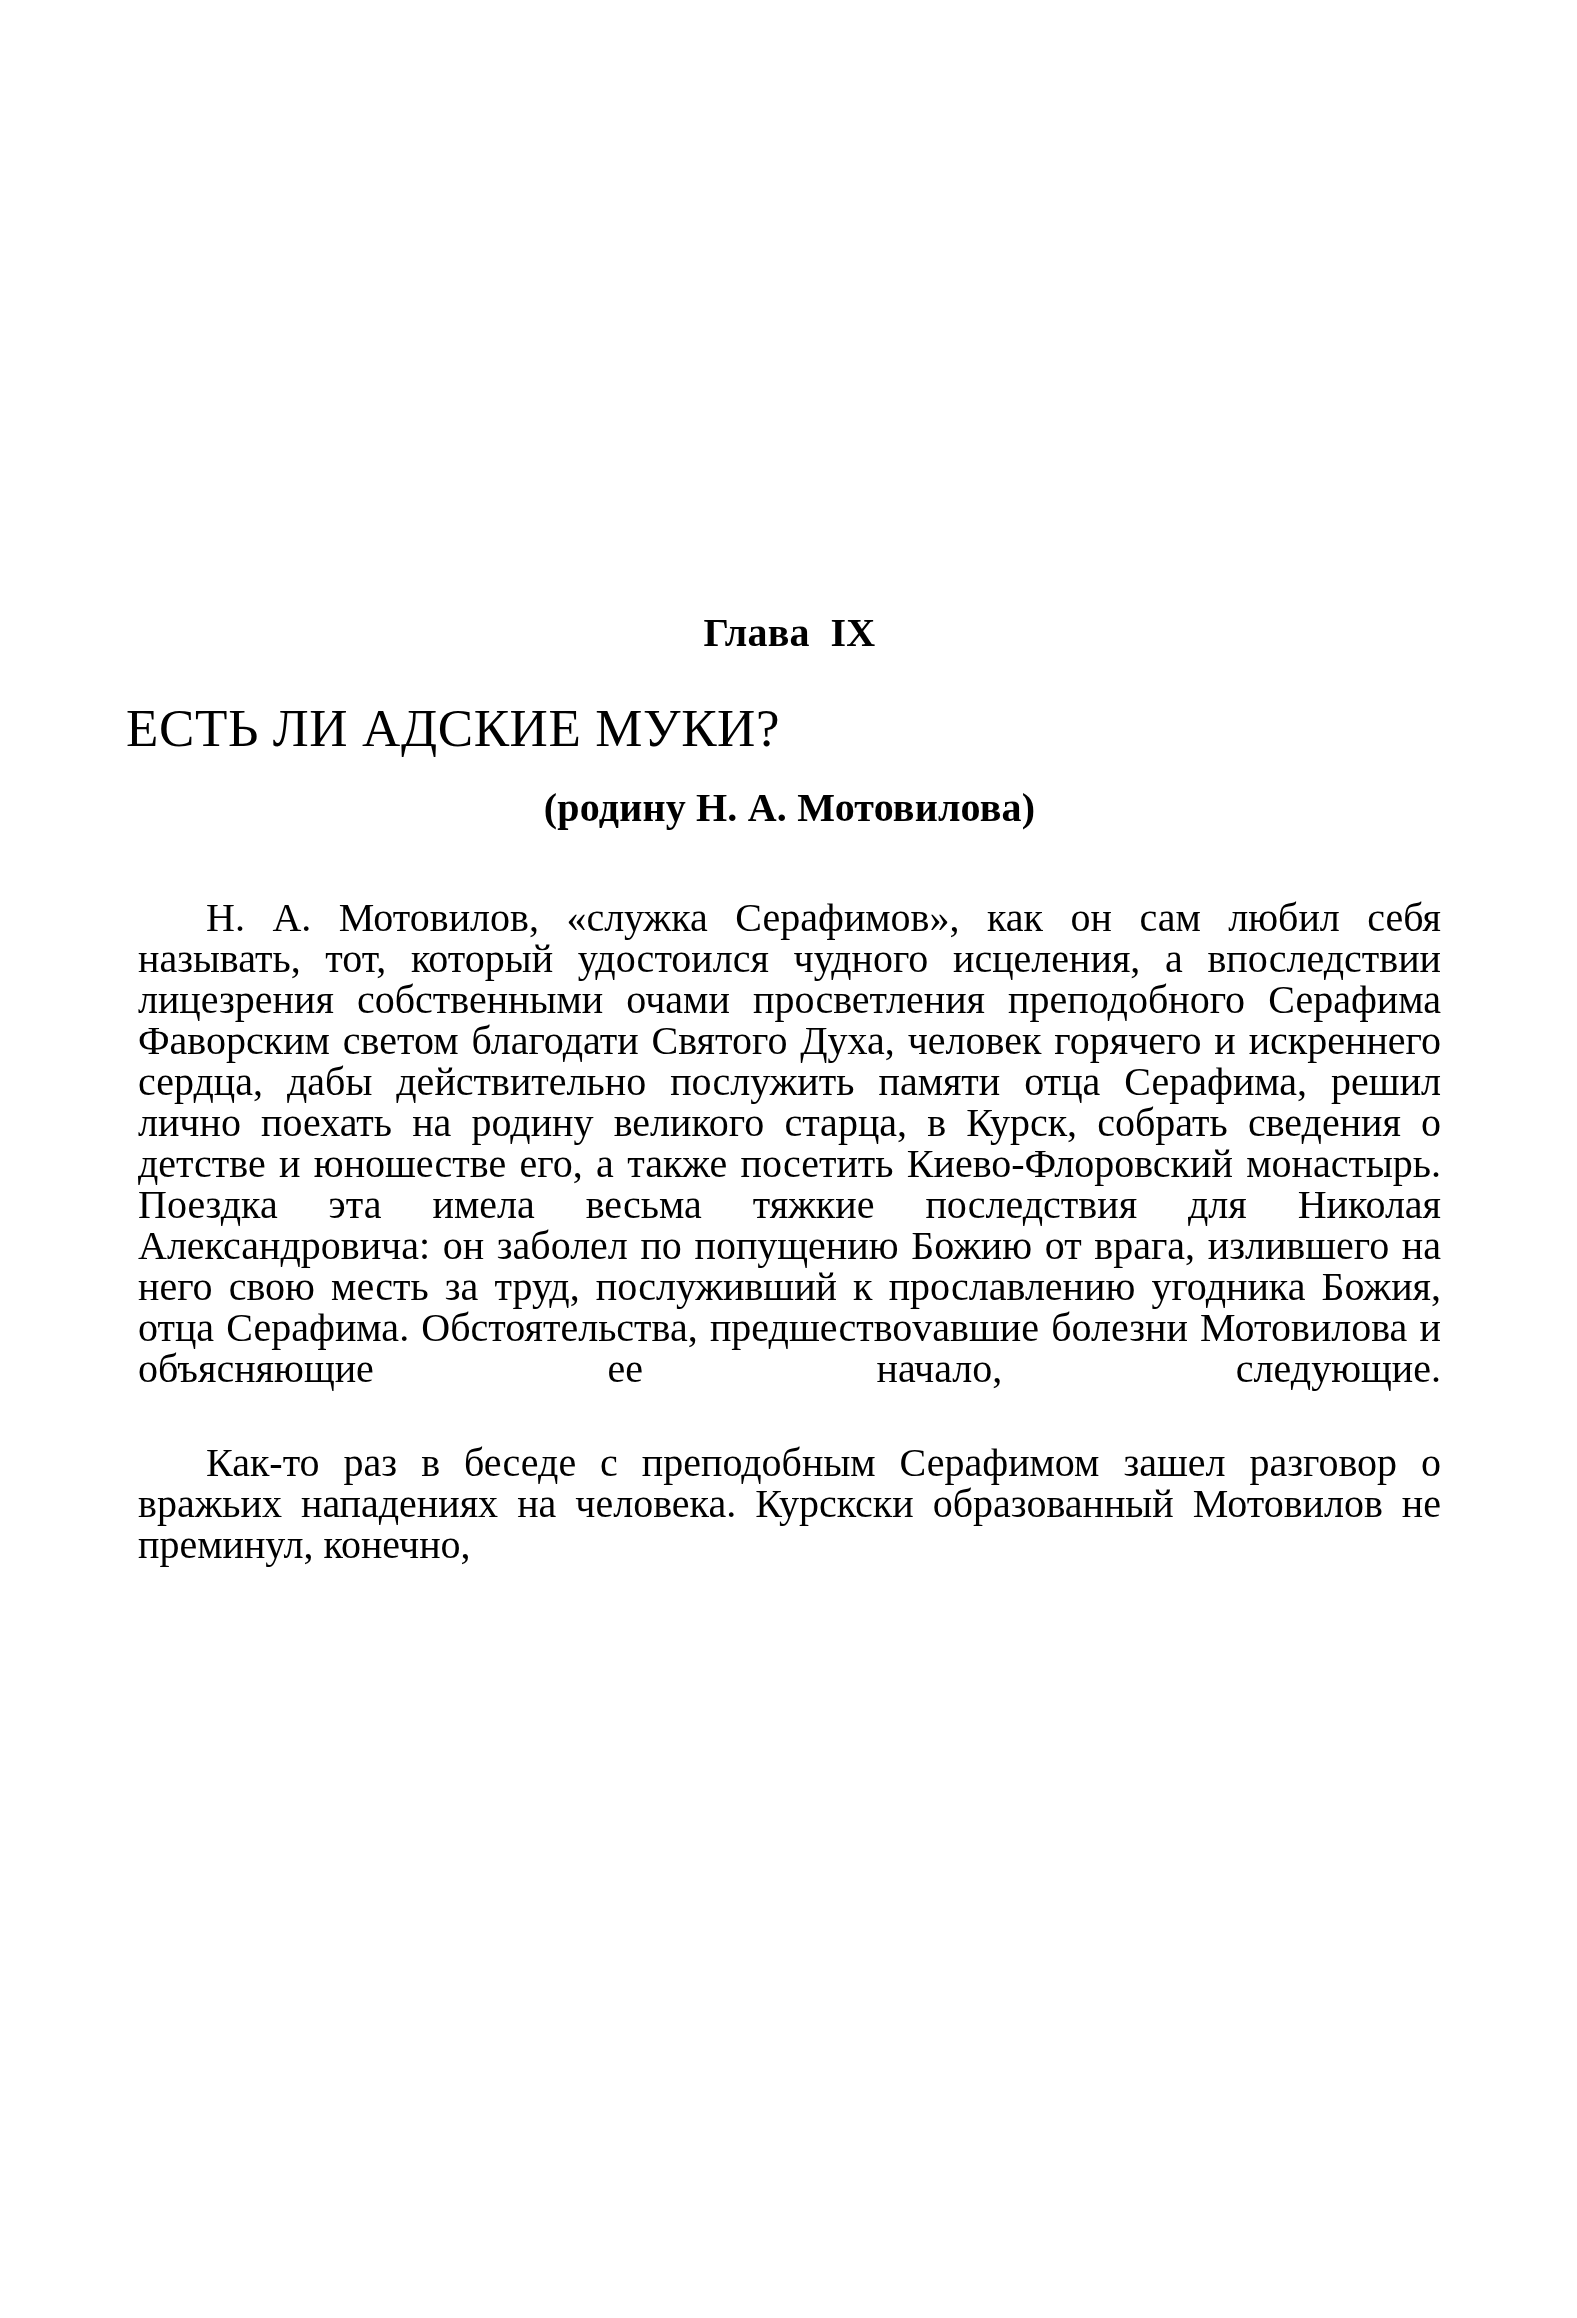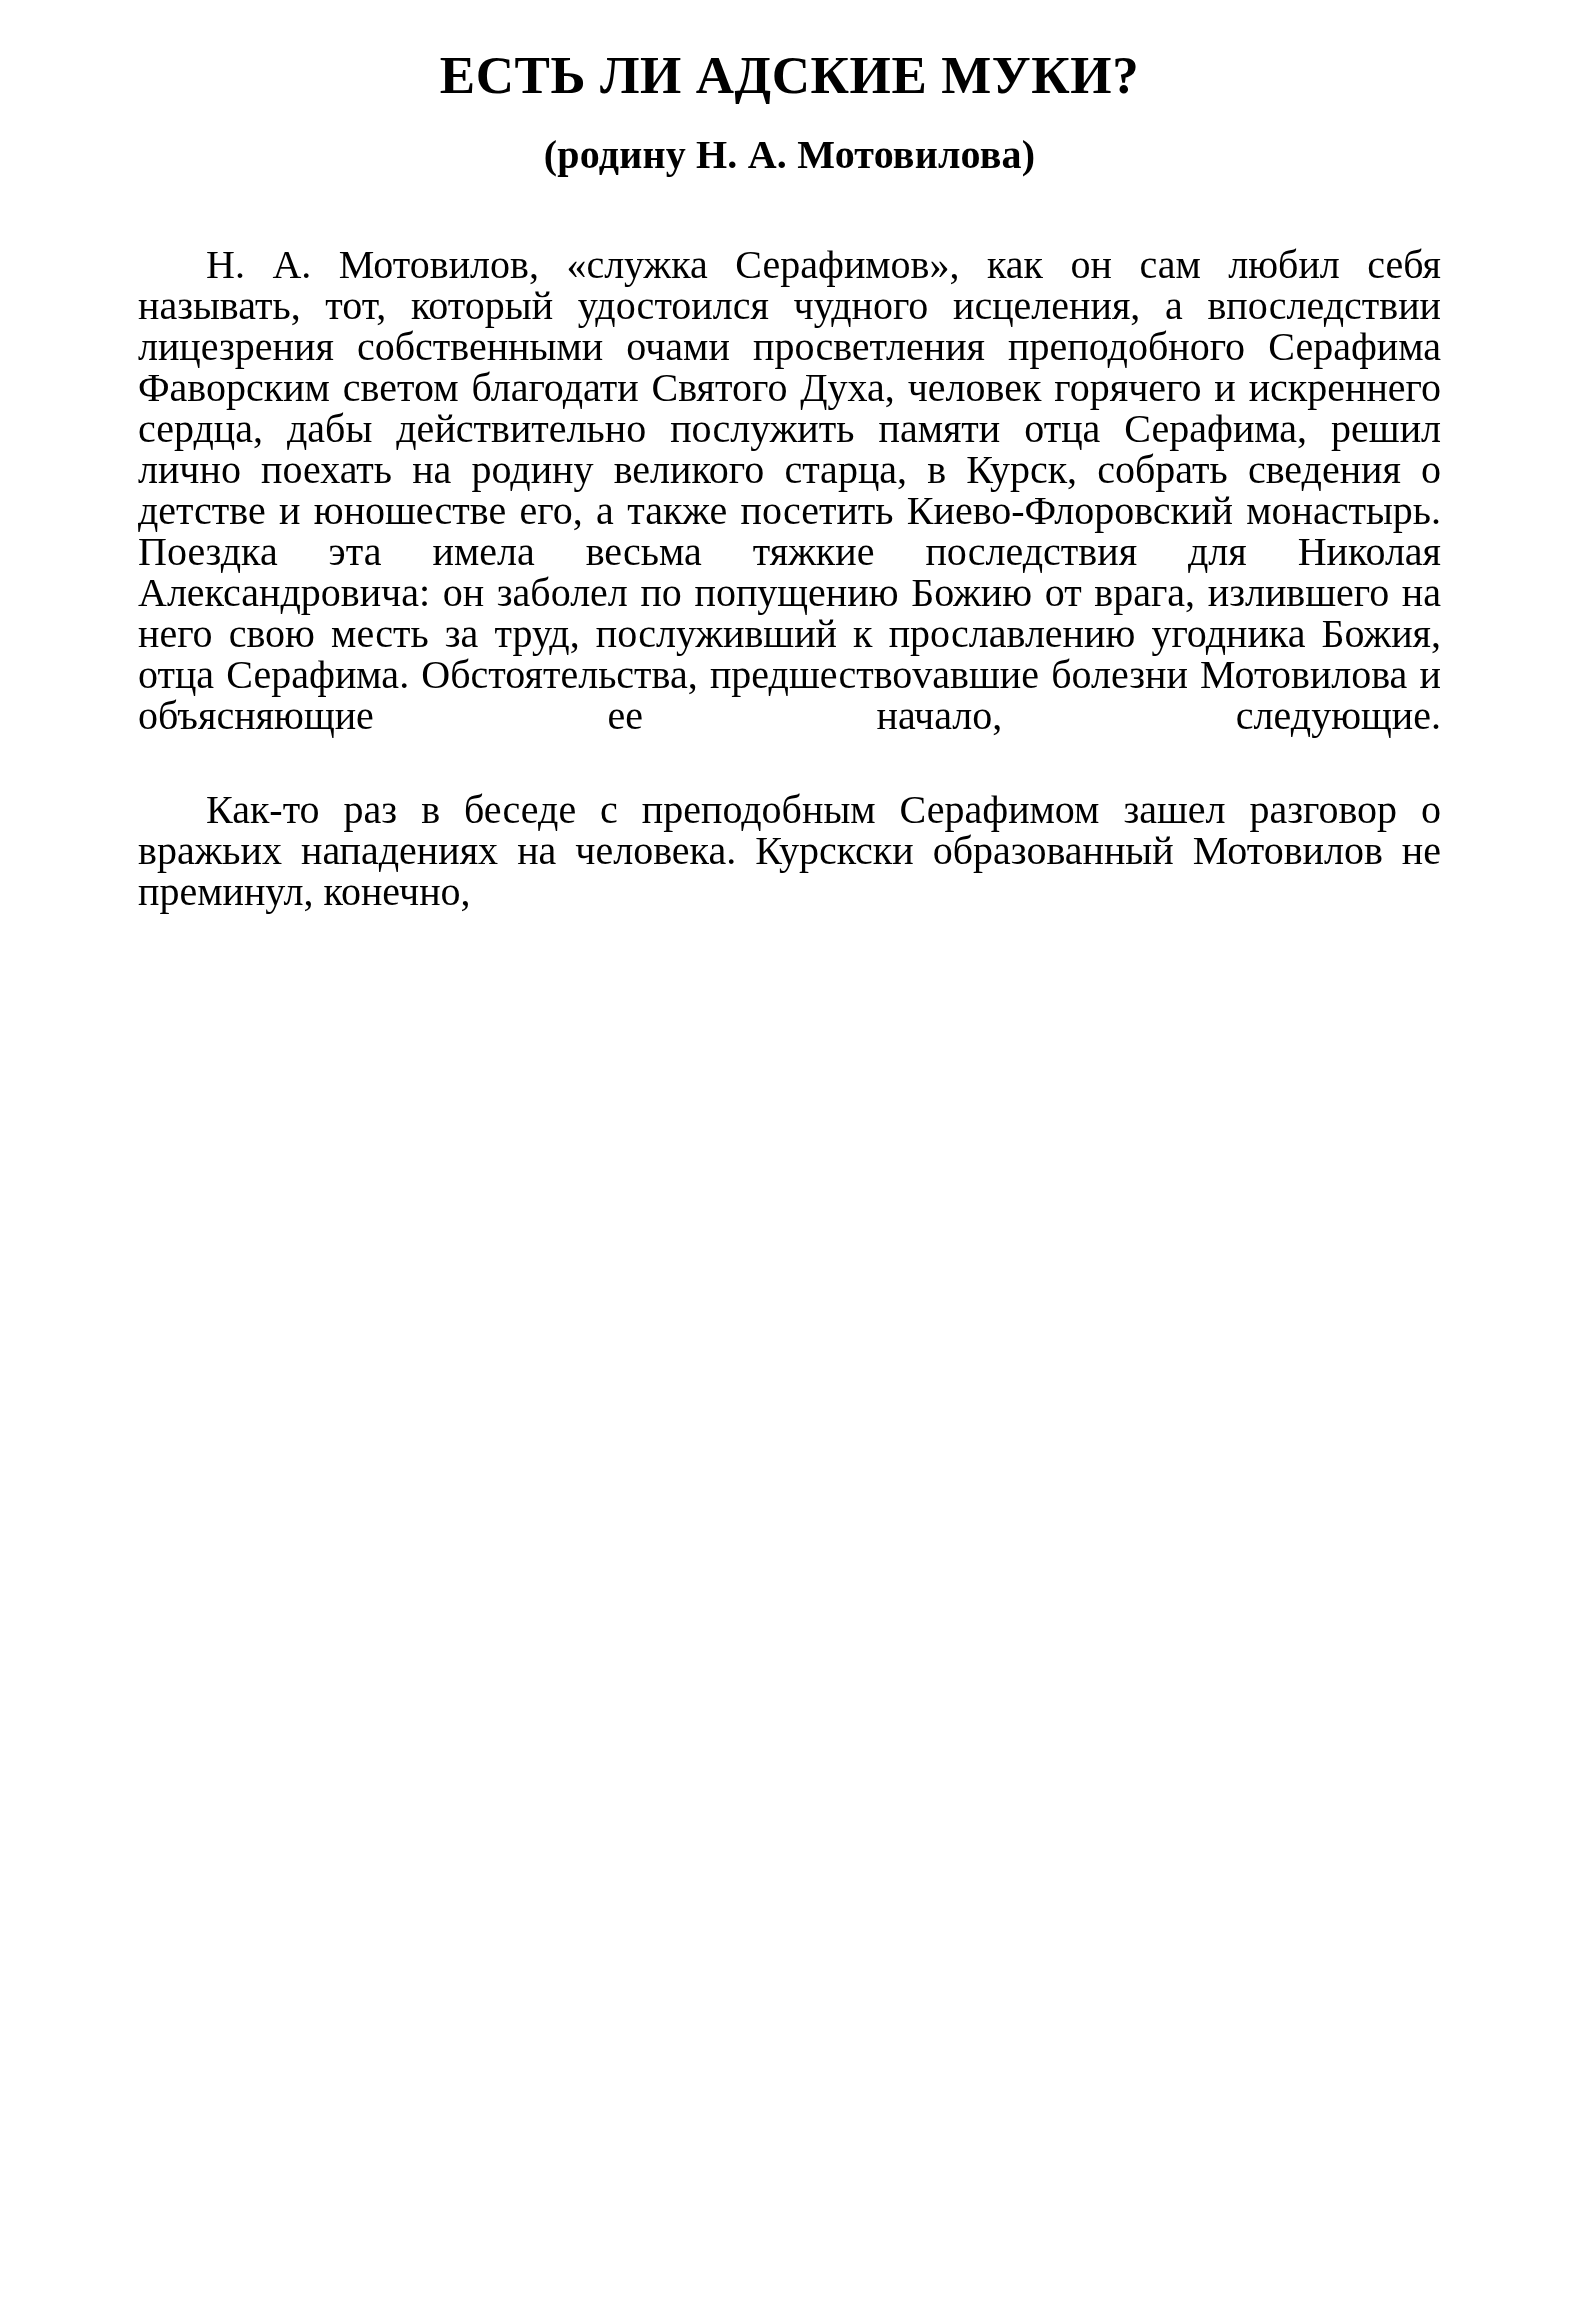--- a/index.html
+++ b/index.html
@@ -39,23 +39,23 @@
     font-size: 40px;
     font-weight: bold;
     letter-spacing: 0.3px;
     line-height: 1.0;
     white-space: pre;
   }
 
   .chapter-title {
     margin: 0;
     padding-top: 49px;
-    text-align: center;
+    text-align: left;
     font-size: 53px;
-    font-weight: bold;
+    font-weight: normal;
     letter-spacing: 0.6px;
     line-height: 1.0;
   }
 
   .chapter-subtitle {
     margin: 0;
     padding-top: 33px;
     text-align: center;
     font-size: 40px;
     font-weight: bold;
@@ -92,20 +92,21 @@
   .para.no-stretch::after {
     content: none;
   }
 </style>
 </head>
 <body>
 
 <div class="page">
   <div class="content">
 
+    <h2 class="chapter-label">Глава  IX</h2>
 
     <h1 class="chapter-title">ЕСТЬ ЛИ АДСКИЕ МУКИ?</h1>
 
     <h3 class="chapter-subtitle">(родину Н. А. Мотовилова)</h3>
 
     <div class="body-block">
       <p class="para">Н. А. Мотовилов, «служка Серафимов», как он сам любил себя называть, тот, который удостоился чудного исцеления, а впоследствии лицезрения собственными очами просветления преподобного Серафима Фавор­ским светом благодати Святого Духа, человек горячего и искреннего сердца, дабы действительно послужить памяти отца Серафима, решил лично поехать на родину великого старца, в Курск, собрать сведения о детстве и юношестве его, а также посетить Киево-Флоровский монастырь. Поездка эта имела весьма тяжкие послед­ствия для Николая Александровича: он заболел по попущению Божию от врага, излившего на него свою месть за труд, послуживший к прославлению угодника Божия, отца Серафима. Обстоятельства, предшество­vавшие болезни Мотовилова и объясняющие ее начало, следующие.</p>
       <p class="para no-stretch">Как-то раз в беседе с преподобным Серафимом за­шел разговор о вражьих нападениях на человека. Курск­ски образованный Мотовилов не преминул, конечно,</p>
     </div>
 

